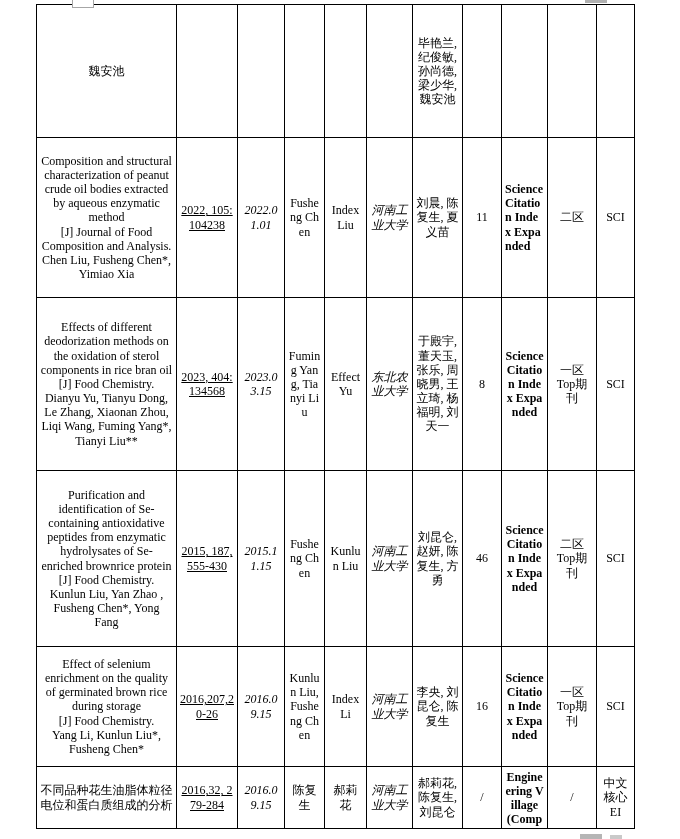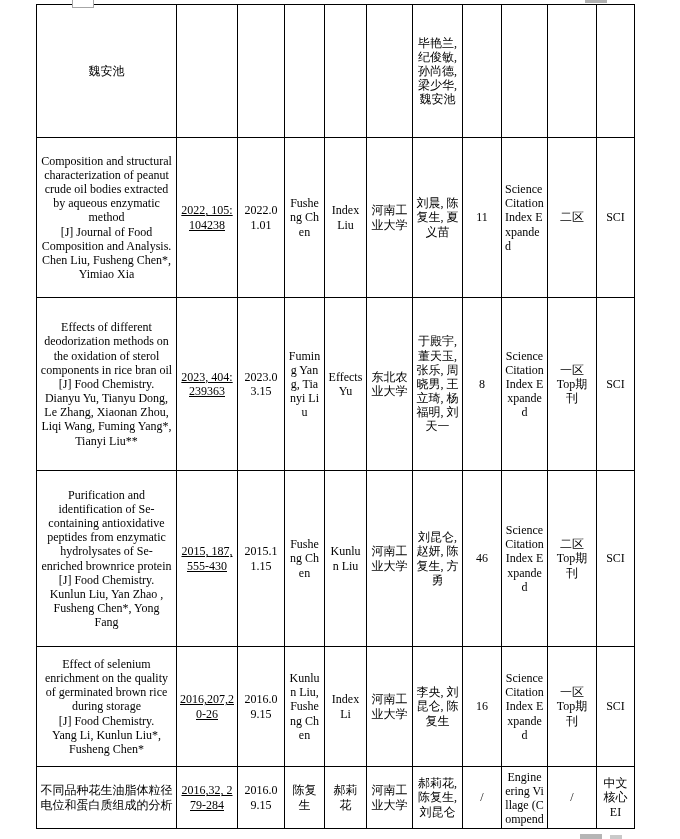--- a/index.html
+++ b/index.html
@@ -35,25 +35,25 @@
   .cellbox { overflow: hidden; }
   col.w1{width:140px} col.w2{width:61px} col.w3{width:47px} col.w4{width:40px}
   col.w5{width:42px}  col.w6{width:46px} col.w7{width:50px} col.w8{width:39px}
   col.w9{width:46px}  col.w10{width:49px} col.w11{width:38px}
 
   
   td.c1 { text-align: left; vertical-align: top; white-space: pre-line;
           font-size: 11.5px; line-height: 1.18; padding: 2px 3px 2px 4px; margin-left: 36px; }
   td.c1.zh { font-size: 14px; line-height: 1.32; }
   td.c2 { text-align: left; padding-left: 4px; word-break: break-all; line-height: 1.15; text-decoration: underline; }
-  td.c3 { word-break: break-all; line-height: 1.15; }
+  td.c3 { word-break: break-all; line-height: 1.15; font-style: italic; }
   td.c4, td.c5 { word-break: break-all; line-height: 1.2; }
-  td.c6 { font-size: 13px; line-height: 1.5; }
+  td.c6 { font-size: 13px; line-height: 1.5; font-style: italic; }
   td.c7 { font-size: 13px; line-height: 1.2; }
-  td.c9 { font-size: 11.5px; line-height: 1.12; word-break: break-all; }
+  td.c9 { font-size: 11.5px; line-height: 1.12; word-break: break-all; font-weight: bold; }
   td.c10 { font-size: 13px; line-height: 1.4; }
   #pub-table tr:nth-child(2) td.c9 { text-align: left; }
 
   
   #pub-table tr:nth-child(1){height:133px}
   #pub-table tr:nth-child(2){height:160px}
   #pub-table tr:nth-child(3){height:173px}
   #pub-table tr:nth-child(4){height:176px}
   #pub-table tr:nth-child(5){height:120px}
   #pub-table tr:nth-child(6){height:62px}
@@ -156,30 +156,30 @@
         </td>
         <td class="c11">
           <div class="cellbox">SCI</div>
         </td>
       </tr>
       <tr>
         <td class="c1"><div class="cellbox">Effects of different deodorization methods on the oxidation of sterol components in rice bran oil
 [J] Food Chemistry.
 Dianyu Yu, Tianyu Dong, Le Zhang, Xiaonan Zhou, Liqi Wang, Fuming Yang*, Tianyi Liu**</div></td>
         <td class="c2">
-          <div class="cellbox">2023, 404: 239363</div>
+          <div class="cellbox">2023, 404: 134568</div>
         </td>
         <td class="c3">
           <div class="cellbox">2023.03.15</div>
         </td>
         <td class="c4">
           <div class="cellbox">Fuming Yang, Tianyi Liu</div>
         </td>
         <td class="c5">
-          <div class="cellbox">Effects Yu</div>
+          <div class="cellbox">Effect Yu</div>
         </td>
         <td class="c6 zh">
           <div class="cellbox">东北农业大学</div>
         </td>
         <td class="c7 zh">
           <div class="cellbox">于殿宇, 董天玉, 张乐, 周晓男, 王立琦, 杨福明, 刘天一</div>
         </td>
         <td class="c8">
           <div class="cellbox">8</div>
         </td>

